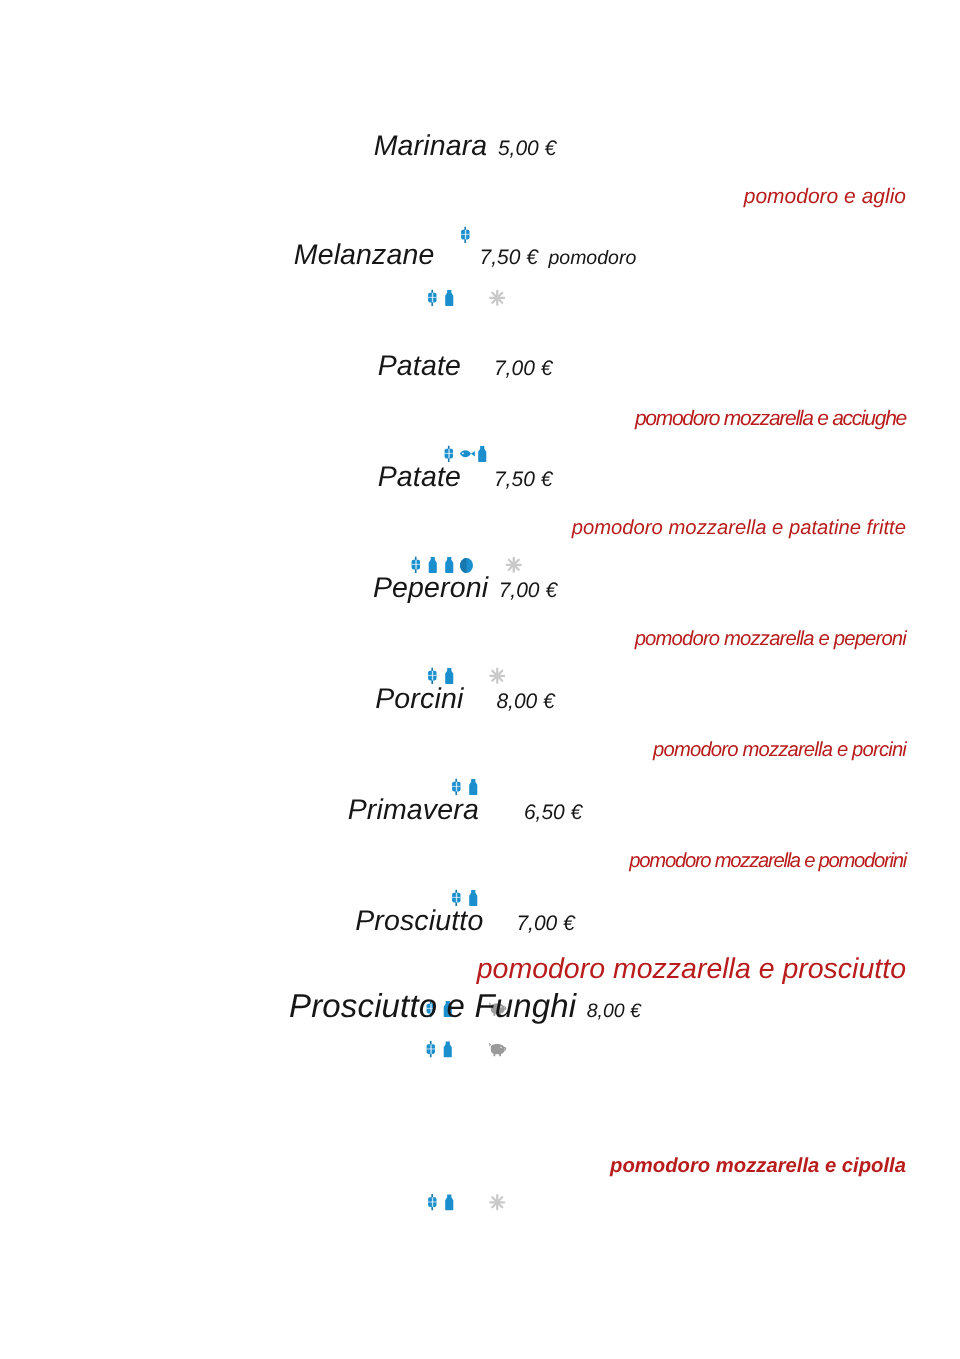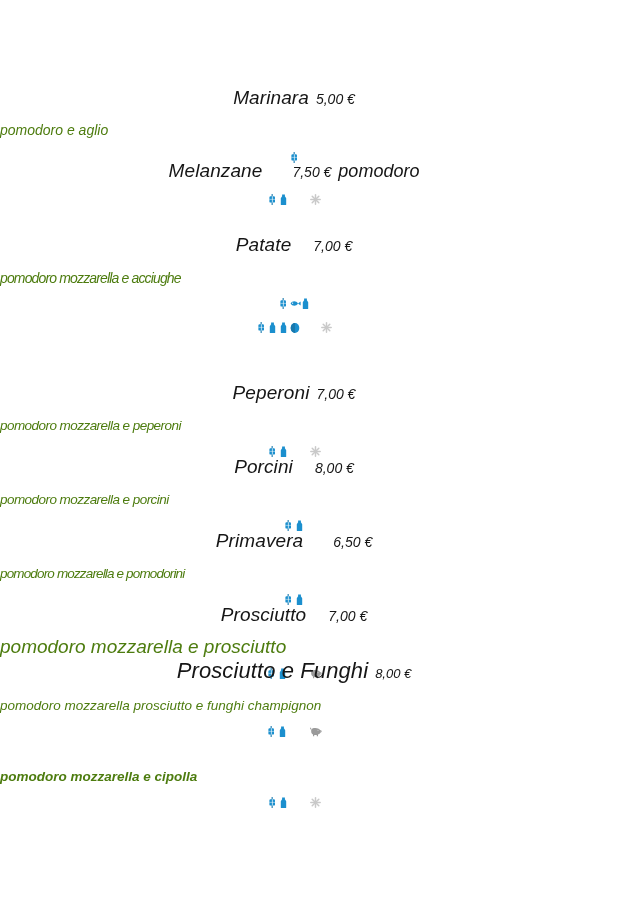--- a/index.html
+++ b/index.html
@@ -24,21 +24,21 @@
   }
   .menu-list {
     position: absolute;
     left: 0;
     top: 88px;
     width: 640px;
   }
   .menu-item {
     width: 588px;
     text-align: center;
-    margin: 0 0 0 0;
+    margin: 0 0 0 16px;
   }
   .item-head {
     display: block;
     text-align: center;
     white-space: nowrap;
     line-height: 1.0;
   }
   .item-name {
     font-style: italic;
     font-weight: 400;
@@ -52,24 +52,24 @@
     font-size: 14px;
     color: #161616;
     letter-spacing: 0px;
   }
   .price-gap-sm  { display:inline-block; width: 7px; }
   .price-gap-md  { display:inline-block; width: 14px; }
   .price-gap-lg  { display:inline-block; width: 22px; }
   .price-gap-xl  { display:inline-block; width: 30px; }
   .item-desc {
     display: block;
-    text-align: left;
+    text-align: right;
     font-style: italic;
     font-size: 13.5px;
-    color: #4d7c0f;
+    color: #b91c1c;
     line-height: 1.0;
     white-space: nowrap;
   }
   .desc-tight { letter-spacing: -0.55px; }
   .desc-vtight { letter-spacing: -0.85px; }
   .desc-normal { letter-spacing: 0px; }
   .icon-row {
     display: block;
     text-align: center;
     line-height: 1;
@@ -94,21 +94,21 @@
         <div class="item-head"><span class="item-name" style="font-size: 19px;">Marinara</span><span class="price-gap-sm"></span><span class="item-price" style="font-size: 14px;">5,00 €</span></div>
         <div class="item-desc desc-normal" style="font-size: 14px; margin-top: 16px;">pomodoro e aglio</div>
         <div class="icon-row" style="margin-top: 12px;"><span class="ico"><svg width="9" height="11" viewBox="0 0 9 11">
               <rect x="3.6" y="0" width="1.1" height="11" fill="#1878ad"></rect>
               <rect x="1.4" y="2.2" width="5.6" height="6.4" rx="1.2" fill="#1b8fce"></rect>
               <rect x="3.9" y="2.2" width="0.9" height="6.4" fill="#ffffff" opacity="0.75"></rect>
               <rect x="1.4" y="4.9" width="5.6" height="0.8" fill="#ffffff" opacity="0.6"></rect>
             </svg></span></div>
       </div>
       <div class="menu-item" style="position: absolute; left: 0px; top: 73px;">
-        <div class="item-head"><span class="item-name" style="font-size: 19px;">Melanzane</span><span class="price-gap-xl"></span><span class="item-price" style="font-size: 14px;">7,50 €</span><span class="price-gap-sm"></span><span class="item-price" style="font-size: 18px;">pomodoro</span></div>
+        <div class="item-head"><span class="item-name" style="font-size: 19px;">Melanzane</span><span class="price-gap-xl"></span><span class="item-price" style="font-size: 14px;">7,50 €</span><span class="price-gap-sm"></span><span class="item-price" style="font-size: 13px;">pomodoro</span></div>
         <div class="icon-row" style="margin-top: 11px;"><span class="ico"><svg width="9" height="11" viewBox="0 0 9 11">
               <rect x="3.6" y="0" width="1.1" height="11" fill="#1878ad"></rect>
               <rect x="1.4" y="2.2" width="5.6" height="6.4" rx="1.2" fill="#1b8fce"></rect>
               <rect x="3.9" y="2.2" width="0.9" height="6.4" fill="#ffffff" opacity="0.75"></rect>
               <rect x="1.4" y="4.9" width="5.6" height="0.8" fill="#ffffff" opacity="0.6"></rect>
             </svg></span><span class="ico"><svg width="9" height="11" viewBox="0 0 9 11">
               <path d="M3.1 0.4 h2.8 v1.8 l1.3 2.0 v6.3 a0.5 0.5 0 0 1 -0.5 0.5 h-4.4 a0.5 0.5 0 0 1 -0.5 -0.5 v-6.3 l1.3 -2.0 z" fill="#1b8fce"></path>
             </svg></span><span class="ico-gap-lg"></span><span class="ico" style="width: 11px;"><svg width="11" height="11" viewBox="0 0 11 11">
               <g stroke="#c9c9c9" stroke-width="1.5" stroke-linecap="round">
                 <line x1="5.5" y1="0.8" x2="5.5" y2="10.2"></line>
@@ -129,20 +129,22 @@
               <rect x="1.4" y="4.9" width="5.6" height="0.8" fill="#ffffff" opacity="0.6"></rect>
             </svg></span><span class="ico"><svg width="11" height="11" viewBox="0 0 11 11">
               <path d="M0.6 5.5 C2.2 2.6 6.2 2.4 8.0 5.5 C6.2 8.6 2.2 8.4 0.6 5.5 Z" fill="#1b8fce"></path>
               <path d="M8.0 5.5 L10.6 3.6 L10.6 7.4 Z" fill="#1b8fce"></path>
               <circle cx="2.6" cy="5.2" r="0.6" fill="#ffffff"></circle>
             </svg></span><span class="ico"><svg width="9" height="11" viewBox="0 0 9 11">
               <path d="M3.1 0.4 h2.8 v1.8 l1.3 2.0 v6.3 a0.5 0.5 0 0 1 -0.5 0.5 h-4.4 a0.5 0.5 0 0 1 -0.5 -0.5 v-6.3 l1.3 -2.0 z" fill="#1b8fce"></path>
             </svg></span></div>
       </div>
       <div class="menu-item" style="position: absolute; left: 0px; top: 221px;">
+        <div class="item-head"><span class="item-name" style="font-size: 19px;">Patate</span><span class="price-gap-lg"></span><span class="item-price" style="font-size: 14px;">7,50 €</span></div>
+        <div class="item-desc desc-normal" style="font-size: 13.5px; margin-top: 17px;">pomodoro mozzarella e patatine fritte</div>
         <div class="icon-row" style="margin-top: 10px;"><span class="ico"><svg width="9" height="11" viewBox="0 0 9 11">
               <rect x="3.6" y="0" width="1.1" height="11" fill="#1878ad"></rect>
               <rect x="1.4" y="2.2" width="5.6" height="6.4" rx="1.2" fill="#1b8fce"></rect>
               <rect x="3.9" y="2.2" width="0.9" height="6.4" fill="#ffffff" opacity="0.75"></rect>
               <rect x="1.4" y="4.9" width="5.6" height="0.8" fill="#ffffff" opacity="0.6"></rect>
             </svg></span><span class="ico"><svg width="9" height="11" viewBox="0 0 9 11">
               <path d="M3.1 0.4 h2.8 v1.8 l1.3 2.0 v6.3 a0.5 0.5 0 0 1 -0.5 0.5 h-4.4 a0.5 0.5 0 0 1 -0.5 -0.5 v-6.3 l1.3 -2.0 z" fill="#1b8fce"></path>
             </svg></span><span class="ico"><svg width="9" height="11" viewBox="0 0 9 11">
               <path d="M3.1 0.4 h2.8 v1.8 l1.3 2.0 v6.3 a0.5 0.5 0 0 1 -0.5 0.5 h-4.4 a0.5 0.5 0 0 1 -0.5 -0.5 v-6.3 l1.3 -2.0 z" fill="#1b8fce"></path>
             </svg></span><span class="ico"><svg width="10" height="11" viewBox="0 0 10 11">
@@ -216,21 +218,20 @@
               <path d="M2.2 4.0 C2.2 2.6 4.2 2.0 6.2 2.0 C8.6 2.0 11.2 2.9 11.6 5.0 C11.9 6.6 10.8 8.2 9.0 8.6 L9.0 10.2 L7.8 10.2 L7.8 8.9 L5.2 8.9 L5.2 10.2 L4.0 10.2 L4.0 8.5 C2.8 8.0 2.2 6.9 2.2 5.6 Z" fill="#9a9a9a"></path>
               <path d="M2.4 2.4 L1.0 1.2 L1.4 3.8 Z" fill="#9a9a9a"></path>
               <ellipse cx="11.4" cy="5.2" rx="1.1" ry="1.3" fill="#9a9a9a"></ellipse>
               <circle cx="11.2" cy="4.8" r="0.28" fill="#ffffff"></circle>
               <circle cx="11.2" cy="5.7" r="0.28" fill="#ffffff"></circle>
               <circle cx="9.0" cy="4.3" r="0.45" fill="#ffffff"></circle>
             </svg></span></div>
       </div>
       <div class="menu-item" style="position: absolute; left: 0px; top: 572px;">
         <div class="item-head"><span class="item-name" style="font-size: 22px; text-align: right;">Prosciutto e Funghi</span><span class="price-gap-sm"></span><span class="item-price" style="font-size: 13px;">8,00 €</span></div>
-        <div class="item-desc desc-normal" style="font-size: 13.5px; margin-top: 17px;">pomodoro mozzarella prosciutto e funghi champignon</div>
         <div class="icon-row" style="margin-top: 10px;"><span class="ico"><svg width="9" height="11" viewBox="0 0 9 11">
               <rect x="3.6" y="0" width="1.1" height="11" fill="#1878ad"></rect>
               <rect x="1.4" y="2.2" width="5.6" height="6.4" rx="1.2" fill="#1b8fce"></rect>
               <rect x="3.9" y="2.2" width="0.9" height="6.4" fill="#ffffff" opacity="0.75"></rect>
               <rect x="1.4" y="4.9" width="5.6" height="0.8" fill="#ffffff" opacity="0.6"></rect>
             </svg></span><span class="ico"><svg width="9" height="11" viewBox="0 0 9 11">
               <path d="M3.1 0.4 h2.8 v1.8 l1.3 2.0 v6.3 a0.5 0.5 0 0 1 -0.5 0.5 h-4.4 a0.5 0.5 0 0 1 -0.5 -0.5 v-6.3 l1.3 -2.0 z" fill="#1b8fce"></path>
             </svg></span><span class="ico-gap-lg"></span><span class="ico" style="width: 13px;"><svg width="13" height="11" viewBox="0 0 13 11">
               <path d="M2.2 4.0 C2.2 2.6 4.2 2.0 6.2 2.0 C8.6 2.0 11.2 2.9 11.6 5.0 C11.9 6.6 10.8 8.2 9.0 8.6 L9.0 10.2 L7.8 10.2 L7.8 8.9 L5.2 8.9 L5.2 10.2 L4.0 10.2 L4.0 8.5 C2.8 8.0 2.2 6.9 2.2 5.6 Z" fill="#9a9a9a"></path>
               <path d="M2.4 2.4 L1.0 1.2 L1.4 3.8 Z" fill="#9a9a9a"></path>

